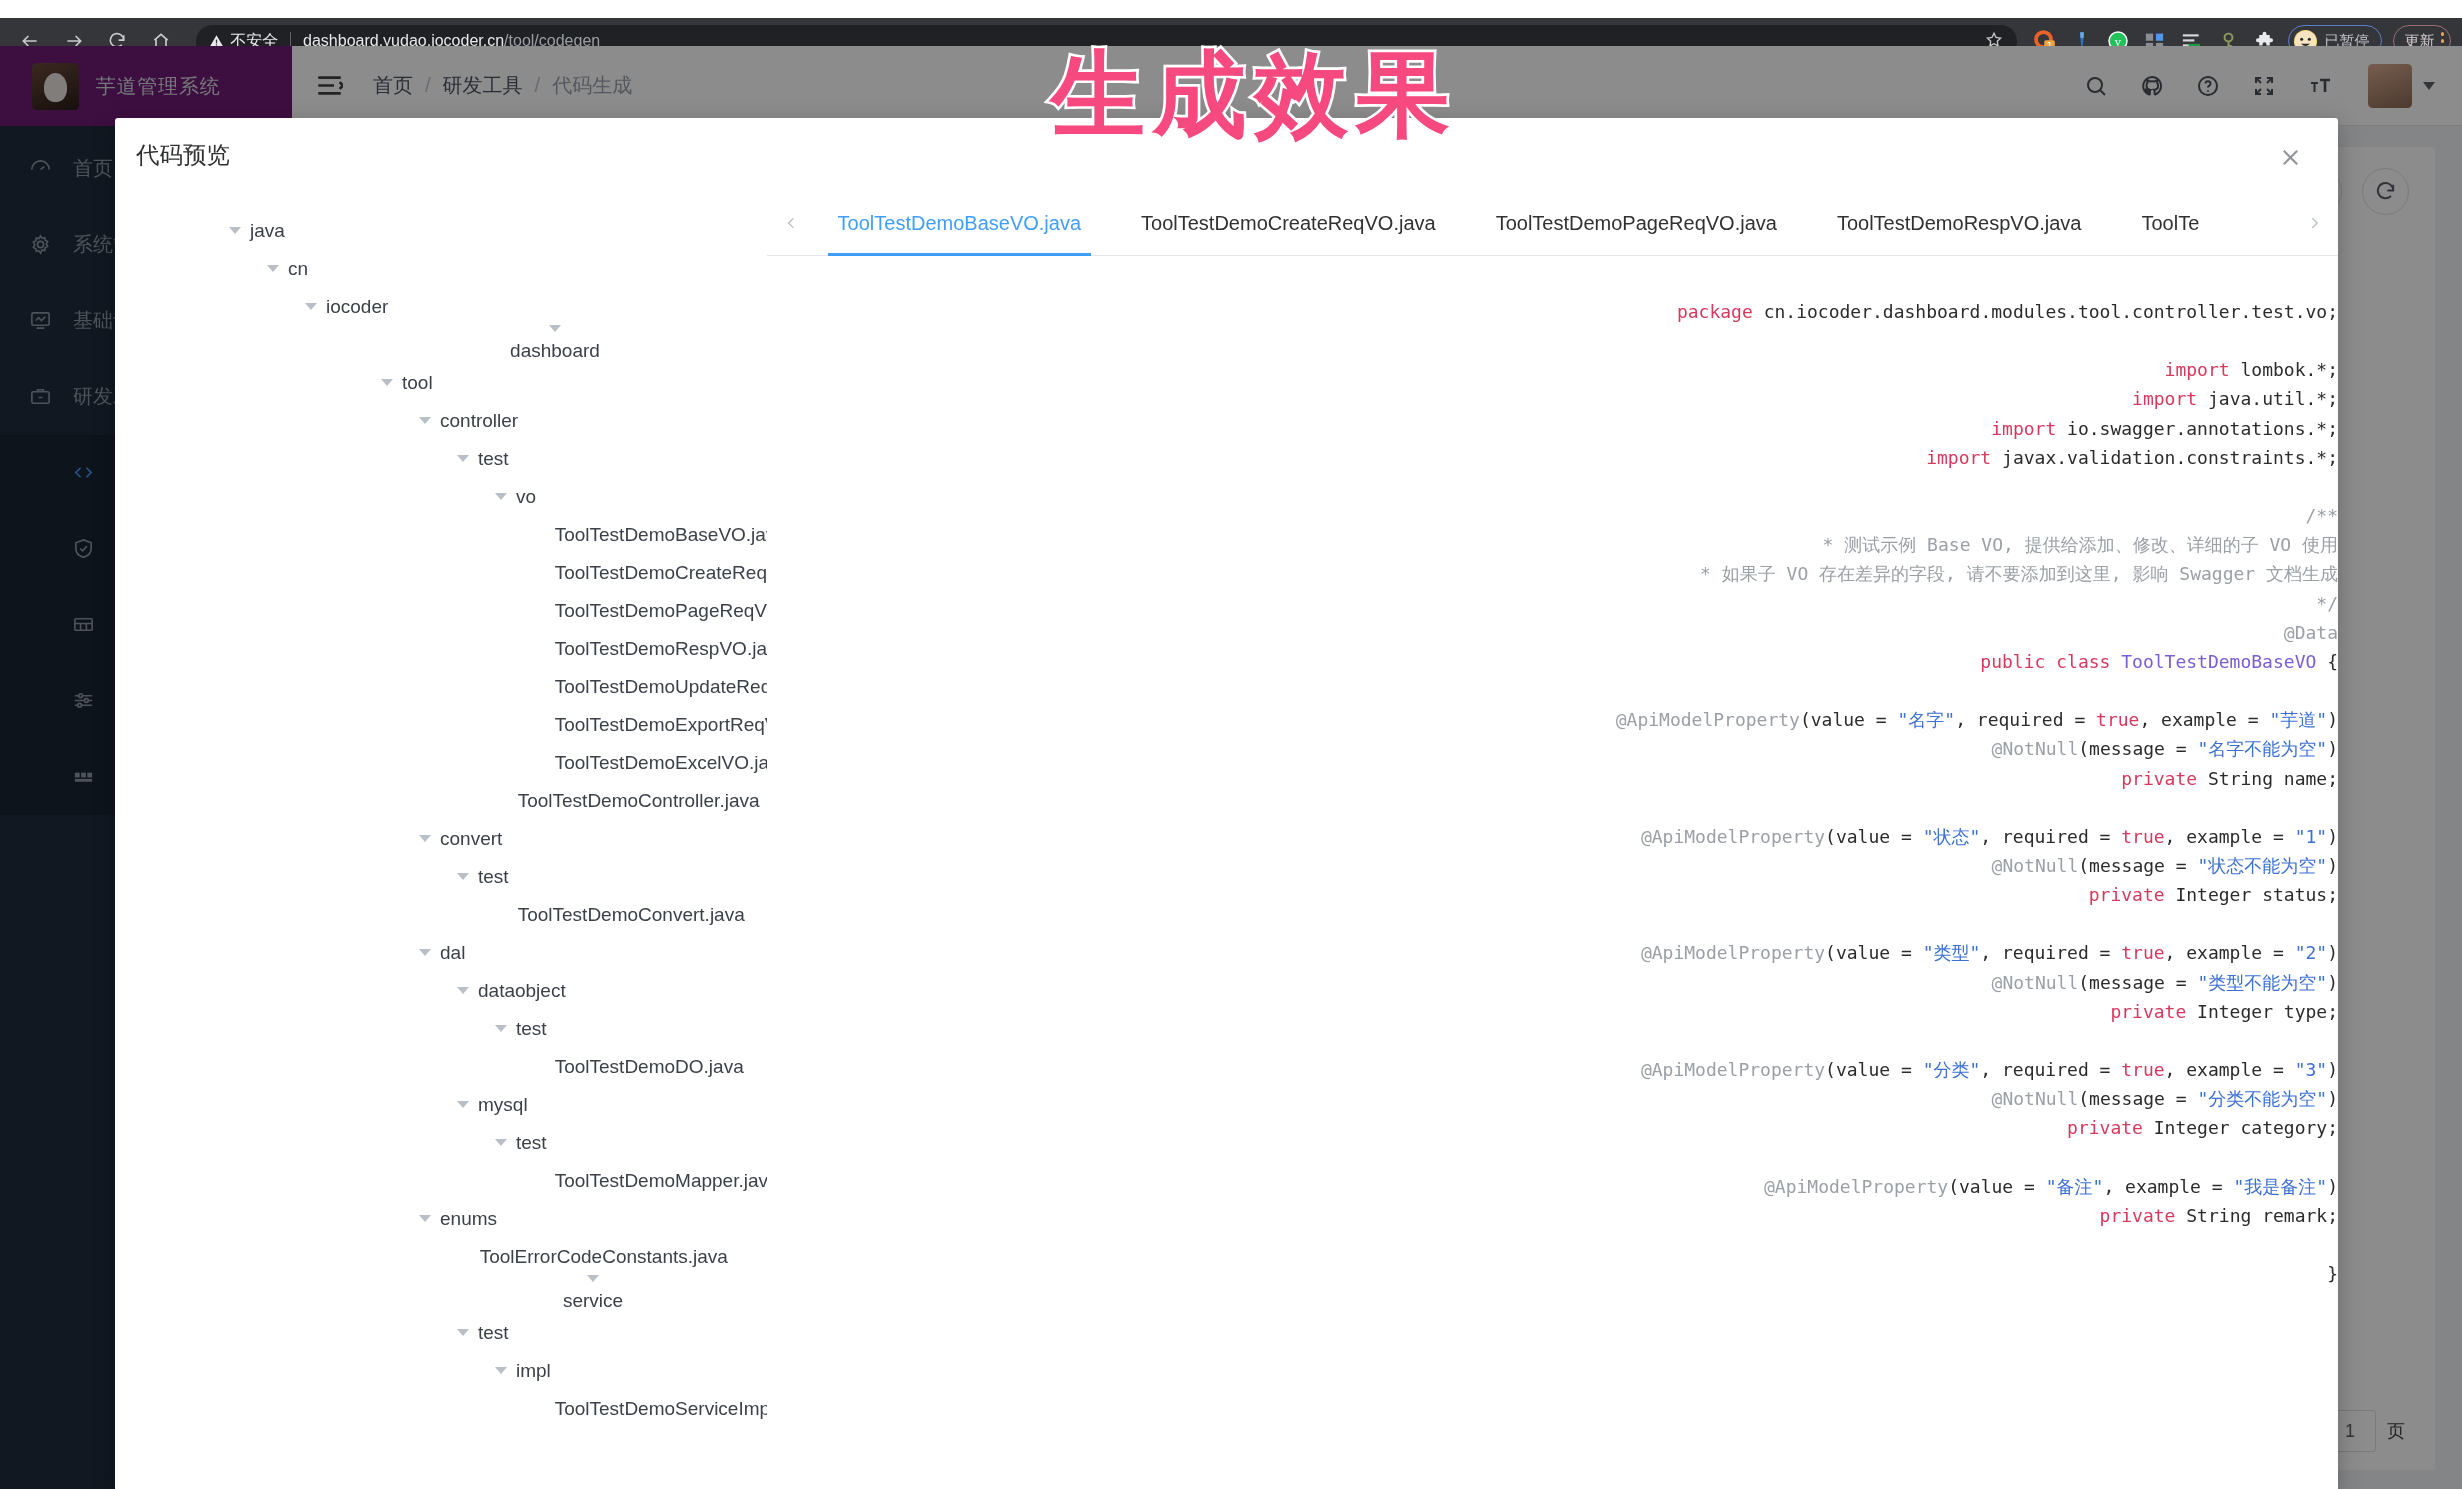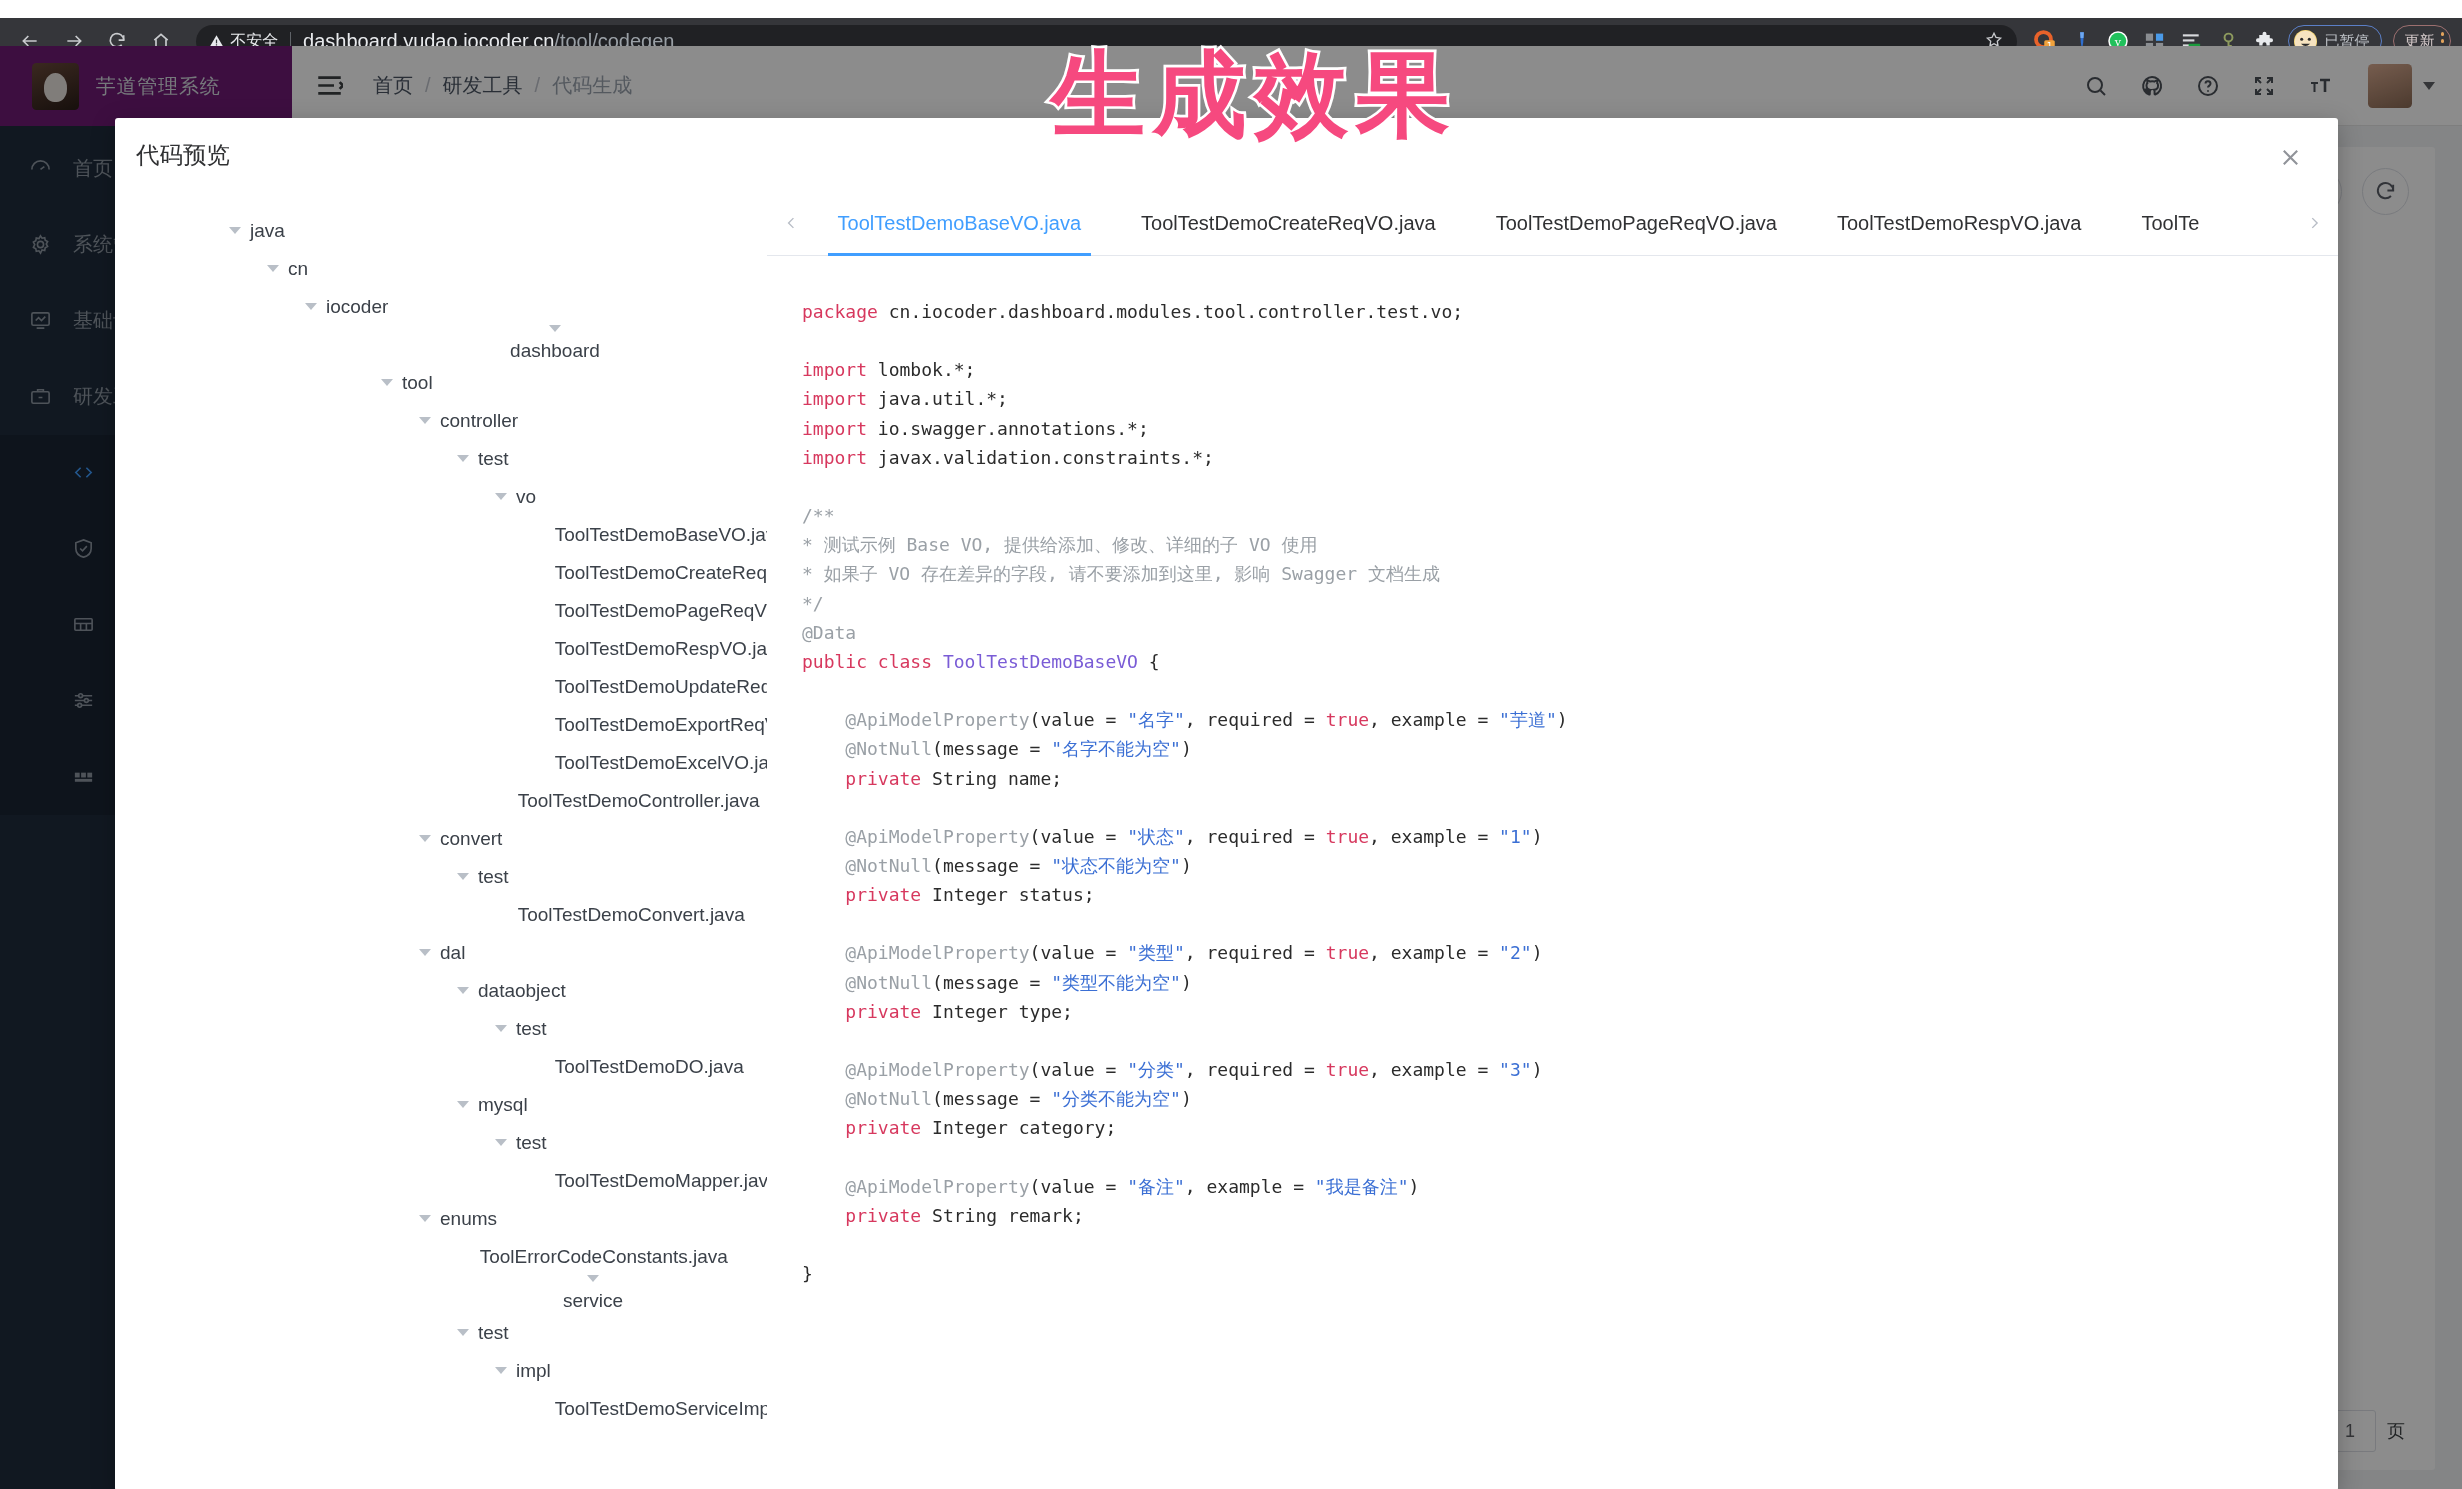--- a/index.html
+++ b/index.html
@@ -24,21 +24,21 @@
   .nav-btn svg { width: 20px; height: 20px; stroke: #c9cbce; fill: none; stroke-width: 2; }
   .omnibox {
     flex: 1 1 auto; height: 33px; background: #202124; border-radius: 16.7px;
     display: flex; align-items: center; padding: 0 13.7px; margin: 0 10.6px;
     min-width: 0;
   }
   .omni-warn { display: flex; align-items: center; gap: 6px; color: #e8eaed; font-size: 16px; }
   .warn-tri { width: 15px; height: 13.7px; position: relative; }
   .warn-tri svg { width: 15px; height: 13.7px; }
   .omni-sep { width: 0.8px; height: 18px; background: #5f6368; margin: 0 12px; }
-  .omni-url { font-size: 20px; color: #e8eaed; white-space: nowrap; font-family: "Liberation Sans", sans-serif; }
+  .omni-url { font-size: 16px; color: #e8eaed; white-space: nowrap; font-family: "Liberation Sans", sans-serif; }
   .omni-url .path { color: #9aa0a6; }
   .omni-star { margin-left: auto; color: #c8cacd; }
   .omni-star svg { width: 18px; height: 18px; stroke: #c8cacd; fill: none; stroke-width: 1.8; }
   .ext-zone { display: flex; align-items: center; gap: 10.6px; flex: 0 0 auto; }
   .ext { width: 26px; height: 26px; display: flex; align-items: center; justify-content: center; position: relative; }
   .profile-pill {
     display: flex; align-items: center; gap: 7.6px; height: 32px;
     border: 1.5px solid #5b7fc7; border-radius: 16px; padding: 0 12px 0 4.6px;
   }
   .profile-face { width: 23px; height: 23px; border-radius: 50%; background: #f7d774; position: relative; }
@@ -168,21 +168,21 @@
   .tab {
     display: flex; align-items: center; padding: 0 30px; font-size: 20px; color: #303133;
     white-space: nowrap; position: relative; height: 65px;
   }
   .tab.active { color: #409eff; }
   .tab.active::after {
     content: ""; position: absolute; left: 20px; right: 20px; bottom: -1.5px; height: 3.8px; background: #409eff;
   }
   .code-area {
     padding: 41px 0 0 35px; font-family: "DejaVu Sans Mono", "Liberation Mono", monospace;
-    font-size: 18px; line-height: 1.62; color: #2b2b2b; white-space: pre;
+    font-size: 18px; line-height: 1.62; color: #2b2b2b; white-space: pre; text-align: right;
   }
   .k { color: #d7385e; }
   .cls { color: #7a5cd6; }
   .cm { color: #9aa0a6; }
   .ann { color: #9aa0a6; }
   .str { color: #3b6fd4; }
   .lit { color: #d7385e; }
   .pl { color: #2b2b2b; }
 </style>
 </head>

